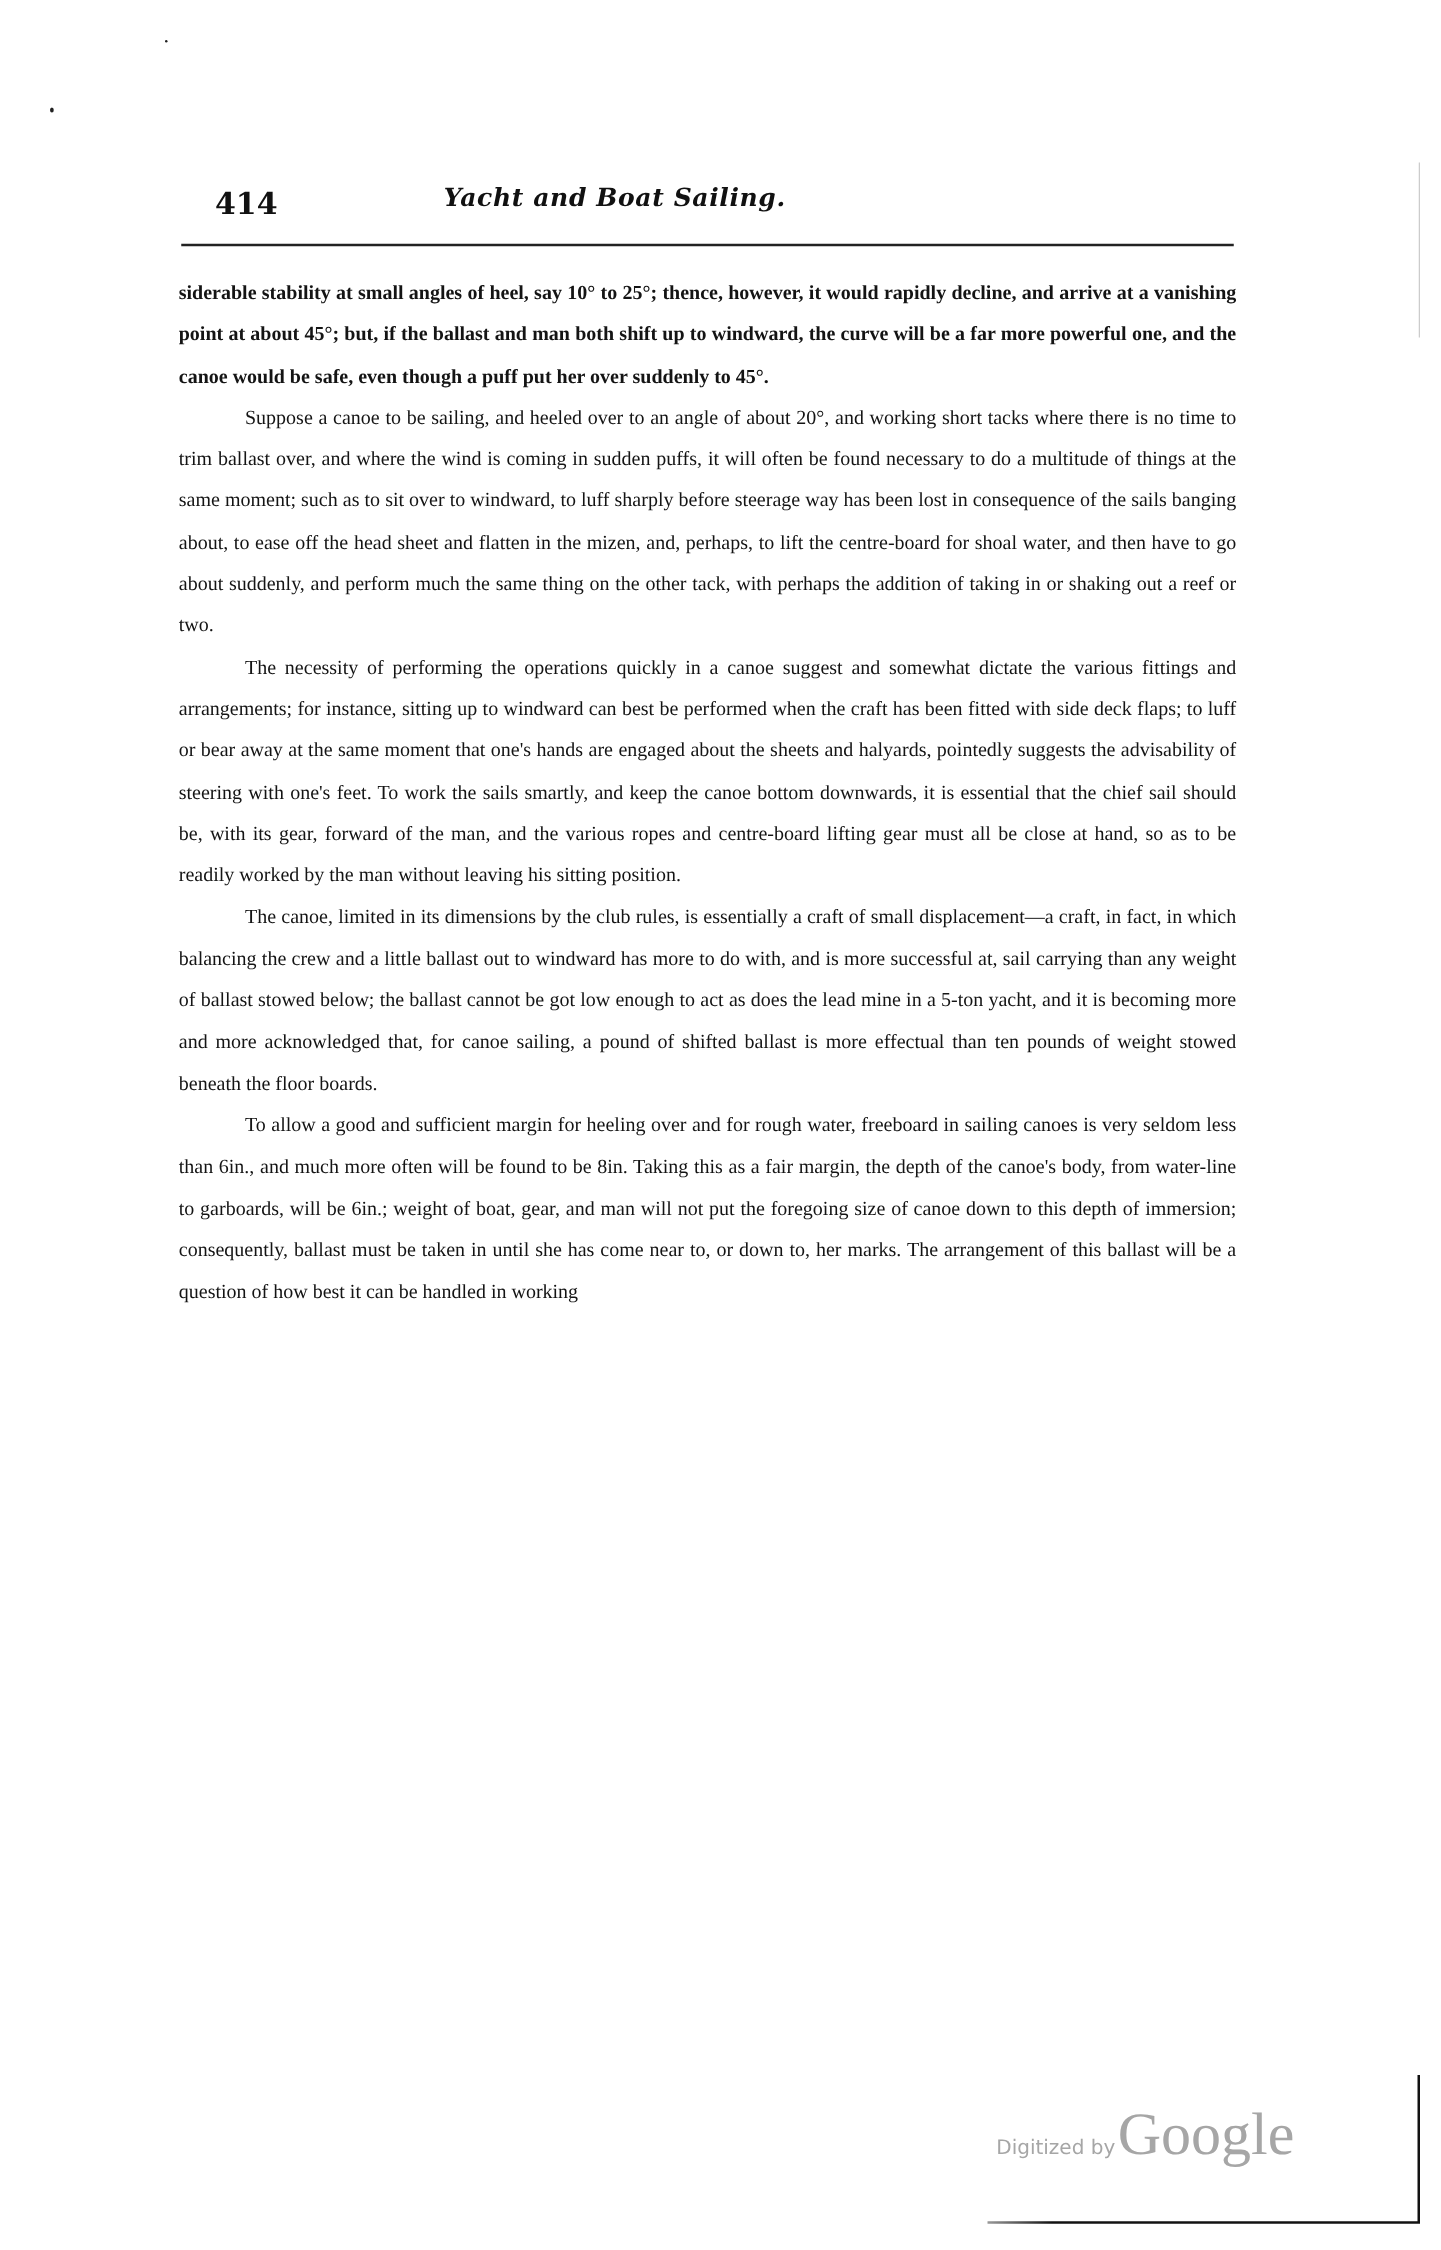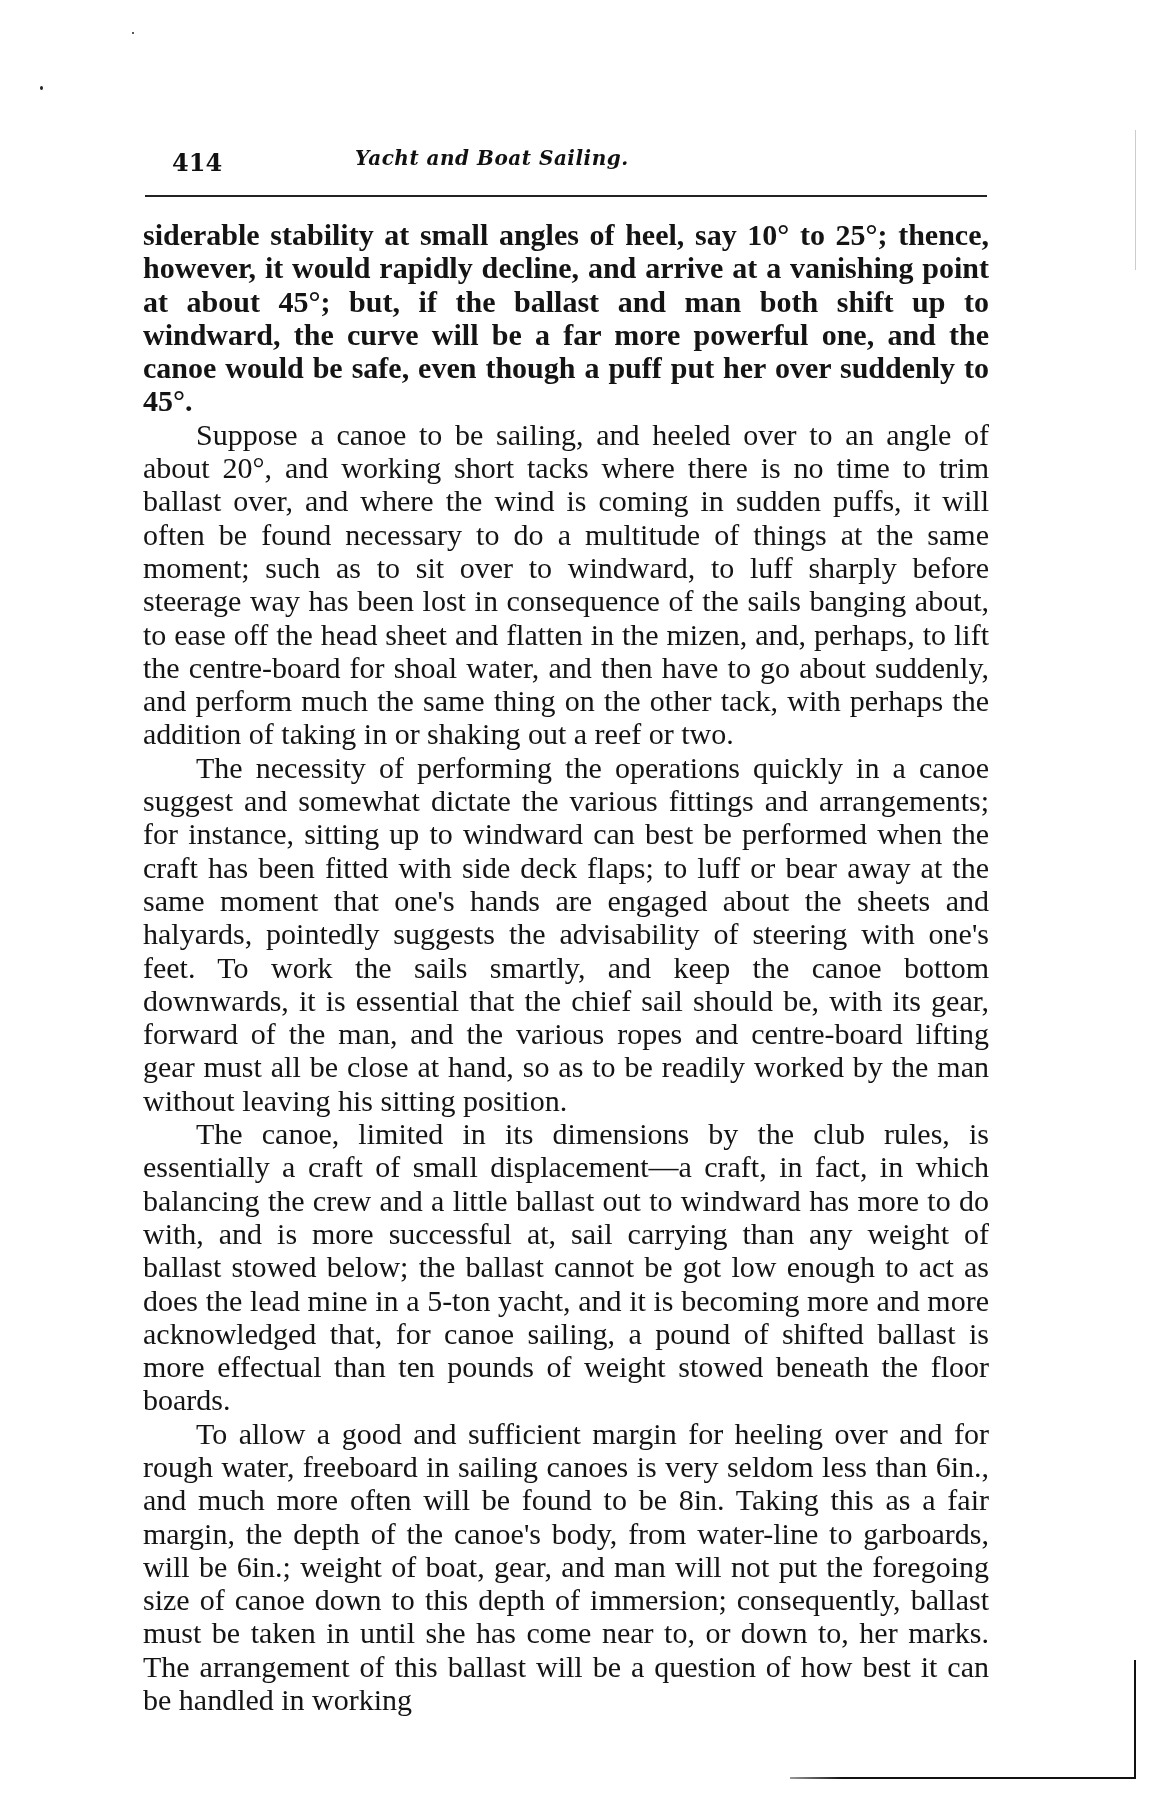--- a/index.html
+++ b/index.html
@@ -3,21 +3,21 @@
 <meta charset="utf-8">
 <style>
   html, body { margin: 0; padding: 0; background: #ffffff; }
   body { width: 1153px; height: 1800px; position: relative; overflow: hidden; }
   .page { position: absolute; left: 0; top: 0; width: 1015px; height: 1800px; background: #fff; }
   .speck { position: absolute; background: #222; border-radius: 50%; }
   .running-head { position: absolute; left: 145px; top: 148px; width: 845px; height: 40px; }
   .folio { position: absolute; left: 27px; top: 0; font-family: "DejaVu Serif", serif; font-weight: bold; font-size: 24px; color: #111; }
   .head-title { position: absolute; left: 210px; top: -2px; font-family: "DejaVu Serif", serif; font-weight: bold; font-style: italic; font-size: 20px; color: #111; letter-spacing: 0.5px; }
   .head-rule { position: absolute; left: 145px; top: 195px; width: 842px; height: 2px; background: #222; }
-  .body-text { position: absolute; left: 143px; top: 218px; width: 846px; font-family: "Liberation Serif", serif; font-size: 30px; line-height: 33.3px; color: #141414; text-align: justify; }
+  .body-text { position: absolute; left: 143px; top: 218px; width: 846px; font-family: "Liberation Serif", serif; font-size: 16px; line-height: 33.3px; color: #141414; text-align: justify; }
   .body-text p { margin: 0; text-indent: 0; }
   .body-text p.indent { text-indent: 53px; font-family: Liberation Serif, serif; }
   .body-text p.first { font-weight: bold; }
   .watermark { position: absolute; left: 797px; top: 1680px; white-space: nowrap; color: #a6a6a6; }
   .wm-small { font-family: "DejaVu Sans", sans-serif; font-size: 16px; vertical-align: baseline; }
   .wm-big { font-family: "Liberation Serif", serif; font-size: 48px; margin-left: 2px; }
   .scan-right { position: absolute; left: 1134px; top: 1660px; width: 2px; height: 118px; background: #111; }
   .scan-bottom { position: absolute; left: 790px; top: 1777px; width: 346px; height: 2px; background: linear-gradient(90deg, #999 0%, #111 15%, #111 100%); }
   .scan-right-faint { position: absolute; left: 1135px; top: 130px; width: 1px; height: 140px; background: #ccc; }
 </style>
@@ -36,17 +36,20 @@
   <div class="head-rule"></div>
 
   <div class="body-text">
     <p class="first">siderable stability at small angles of heel, say 10° to 25°; thence, however, it would rapidly decline, and arrive at a vanishing point at about 45°; but, if the ballast and man both shift up to windward, the curve will be a far more powerful one, and the canoe would be safe, even though a puff put her over suddenly to 45°.</p>
     <p class="indent">Suppose a canoe to be sailing, and heeled over to an angle of about 20°, and working short tacks where there is no time to trim ballast over, and where the wind is coming in sudden puffs, it will often be found necessary to do a multitude of things at the same moment; such as to sit over to windward, to luff sharply before steerage way has been lost in consequence of the sails banging about, to ease off the head sheet and flatten in the mizen, and, perhaps, to lift the centre-board for shoal water, and then have to go about suddenly, and perform much the same thing on the other tack, with perhaps the addition of taking in or shaking out a reef or two.</p>
     <p class="indent">The necessity of performing the operations quickly in a canoe suggest and somewhat dictate the various fittings and arrangements; for instance, sitting up to windward can best be performed when the craft has been fitted with side deck flaps; to luff or bear away at the same moment that one's hands are engaged about the sheets and halyards, pointedly suggests the advisability of steering with one's feet. To work the sails smartly, and keep the canoe bottom downwards, it is essential that the chief sail should be, with its gear, forward of the man, and the various ropes and centre-board lifting gear must all be close at hand, so as to be readily worked by the man without leaving his sitting position.</p>
     <p class="indent">The canoe, limited in its dimensions by the club rules, is essentially a craft of small displacement—a craft, in fact, in which balancing the crew and a little ballast out to windward has more to do with, and is more successful at, sail carrying than any weight of ballast stowed below; the ballast cannot be got low enough to act as does the lead mine in a 5-ton yacht, and it is becoming more and more acknowledged that, for canoe sailing, a pound of shifted ballast is more effectual than ten pounds of weight stowed beneath the floor boards.</p>
     <p class="indent">To allow a good and sufficient margin for heeling over and for rough water, freeboard in sailing canoes is very seldom less than 6in., and much more often will be found to be 8in. Taking this as a fair margin, the depth of the canoe's body, from water-line to garboards, will be 6in.; weight of boat, gear, and man will not put the foregoing size of canoe down to this depth of immersion; consequently, ballast must be taken in until she has come near to, or down to, her marks. The arrangement of this ballast will be a question of how best it can be handled in working</p>
   </div>
 
+  <div class="watermark">
+    <span class="wm-small">Digitized by</span><span class="wm-big">Google</span>
+  </div>
 
   <div class="scan-right-faint"></div>
   <div class="scan-right"></div>
   <div class="scan-bottom"></div>
 </div>
 
 </body></html>

